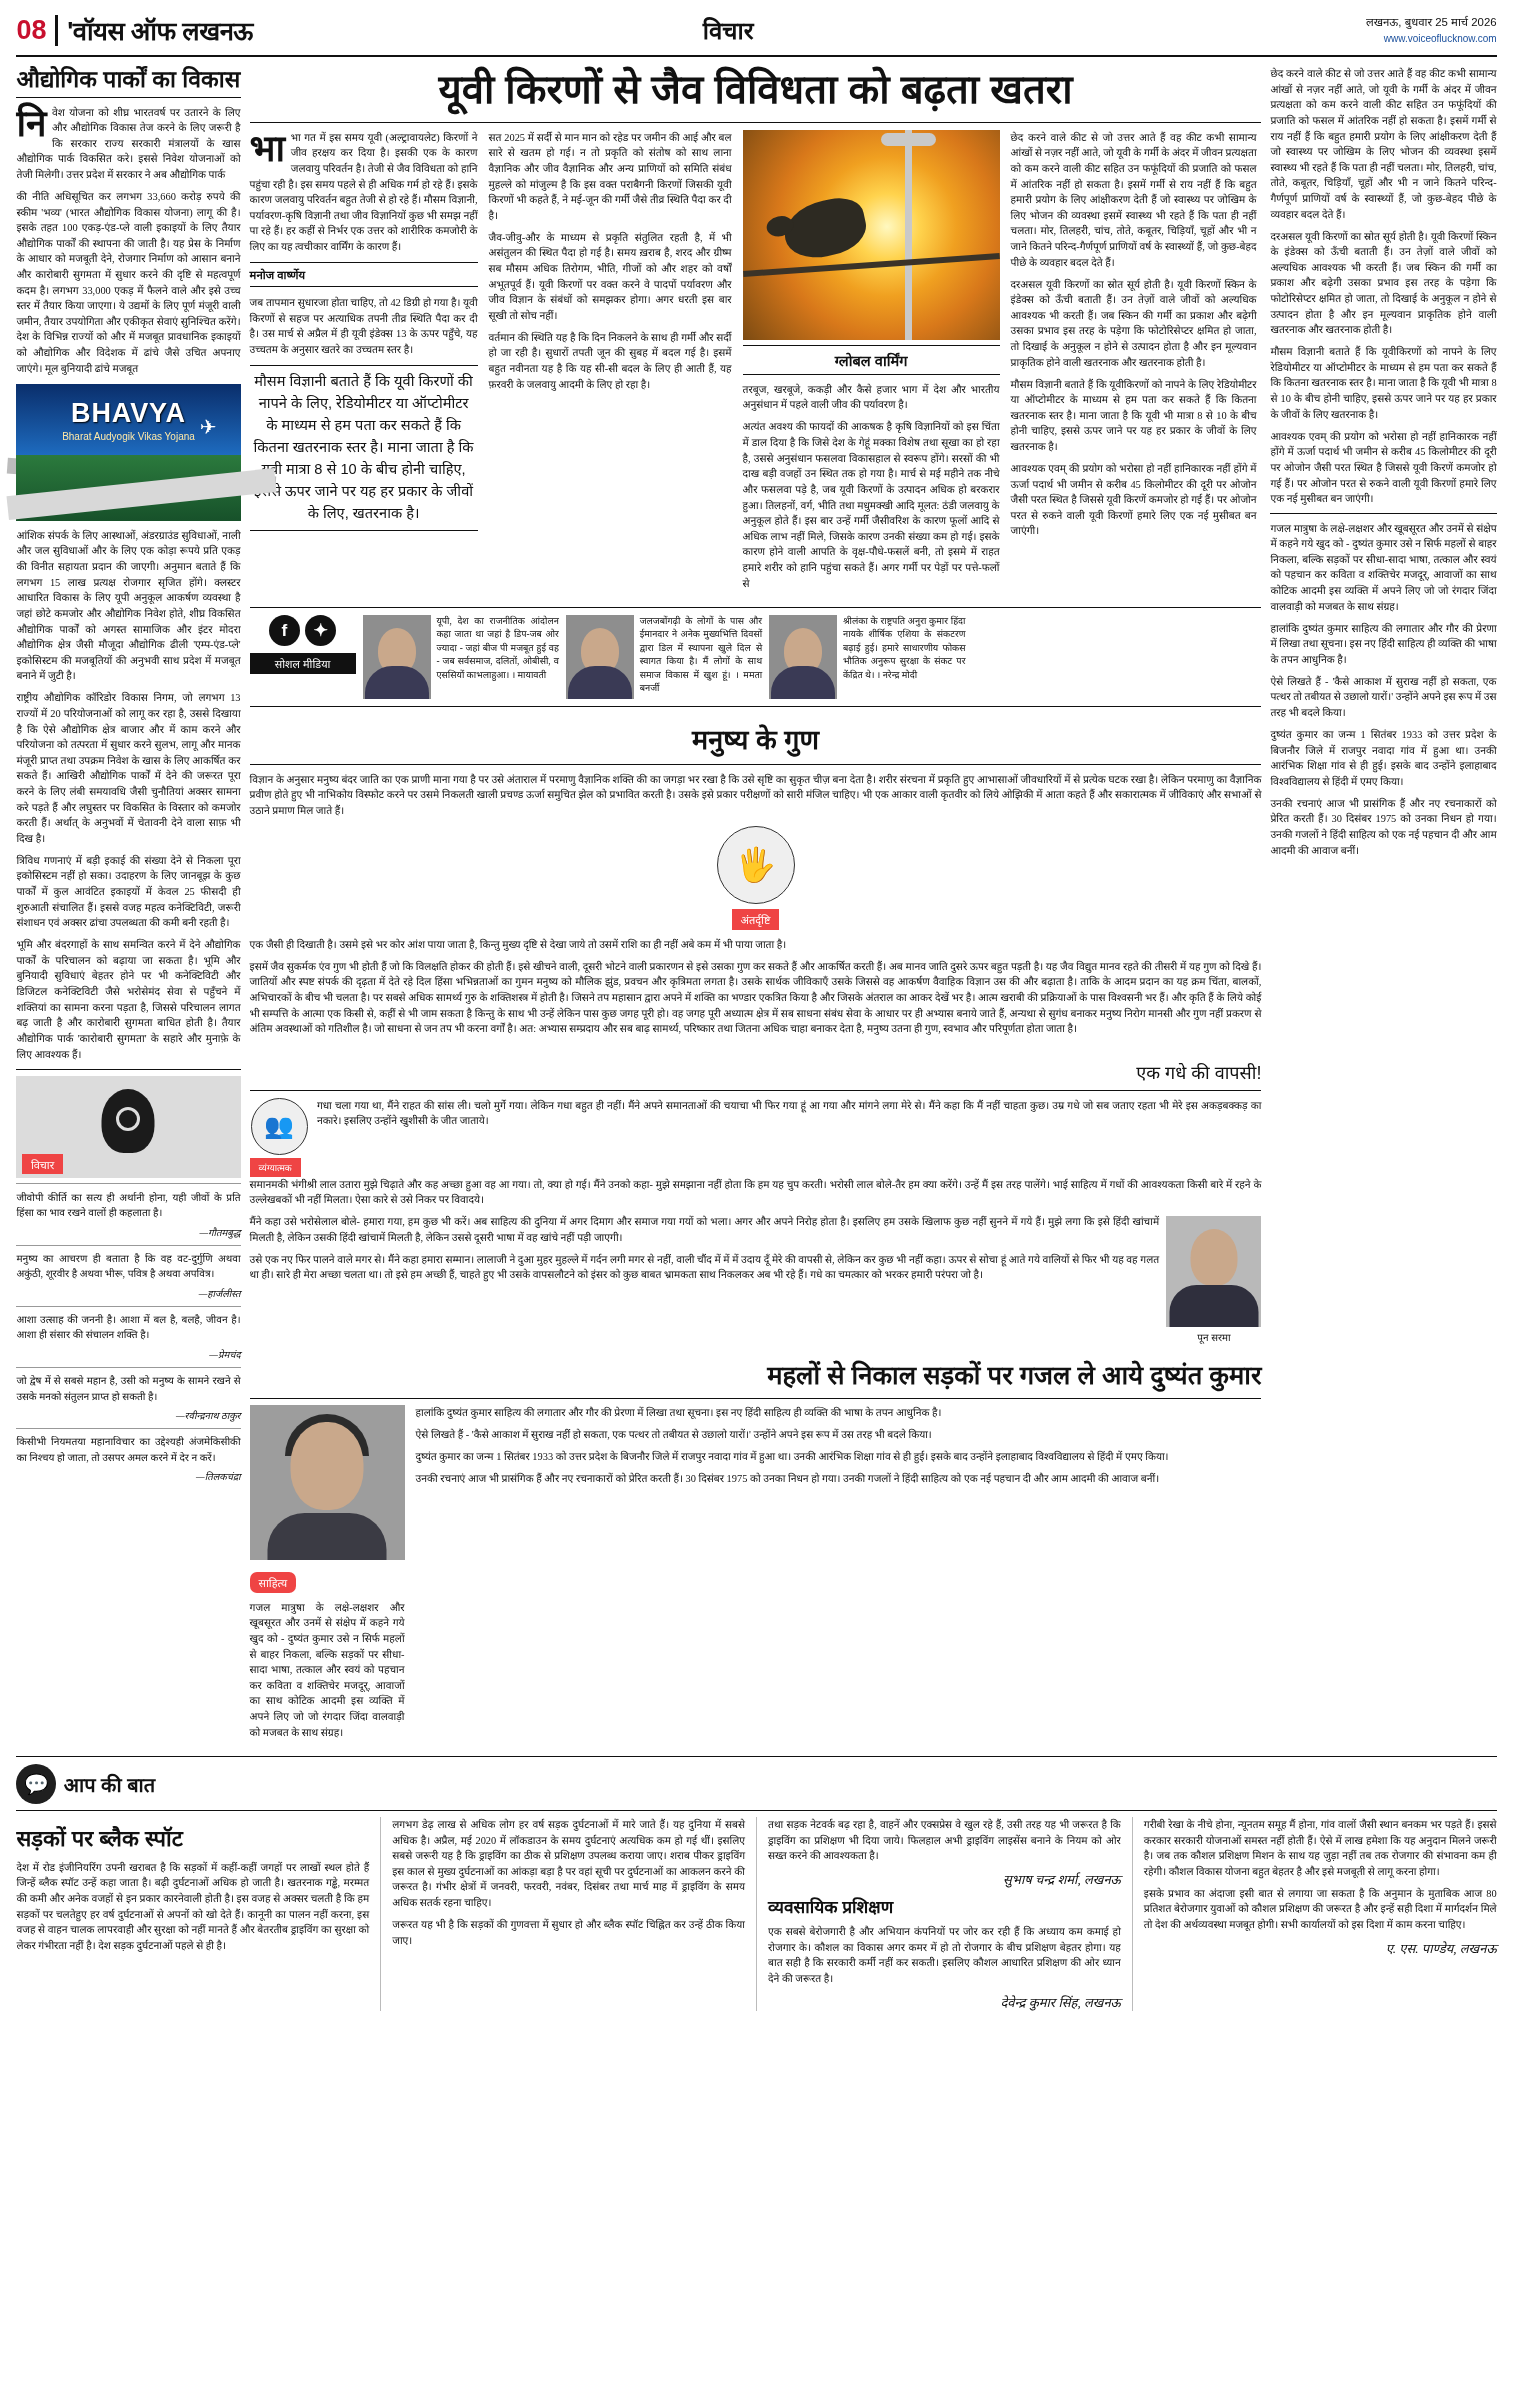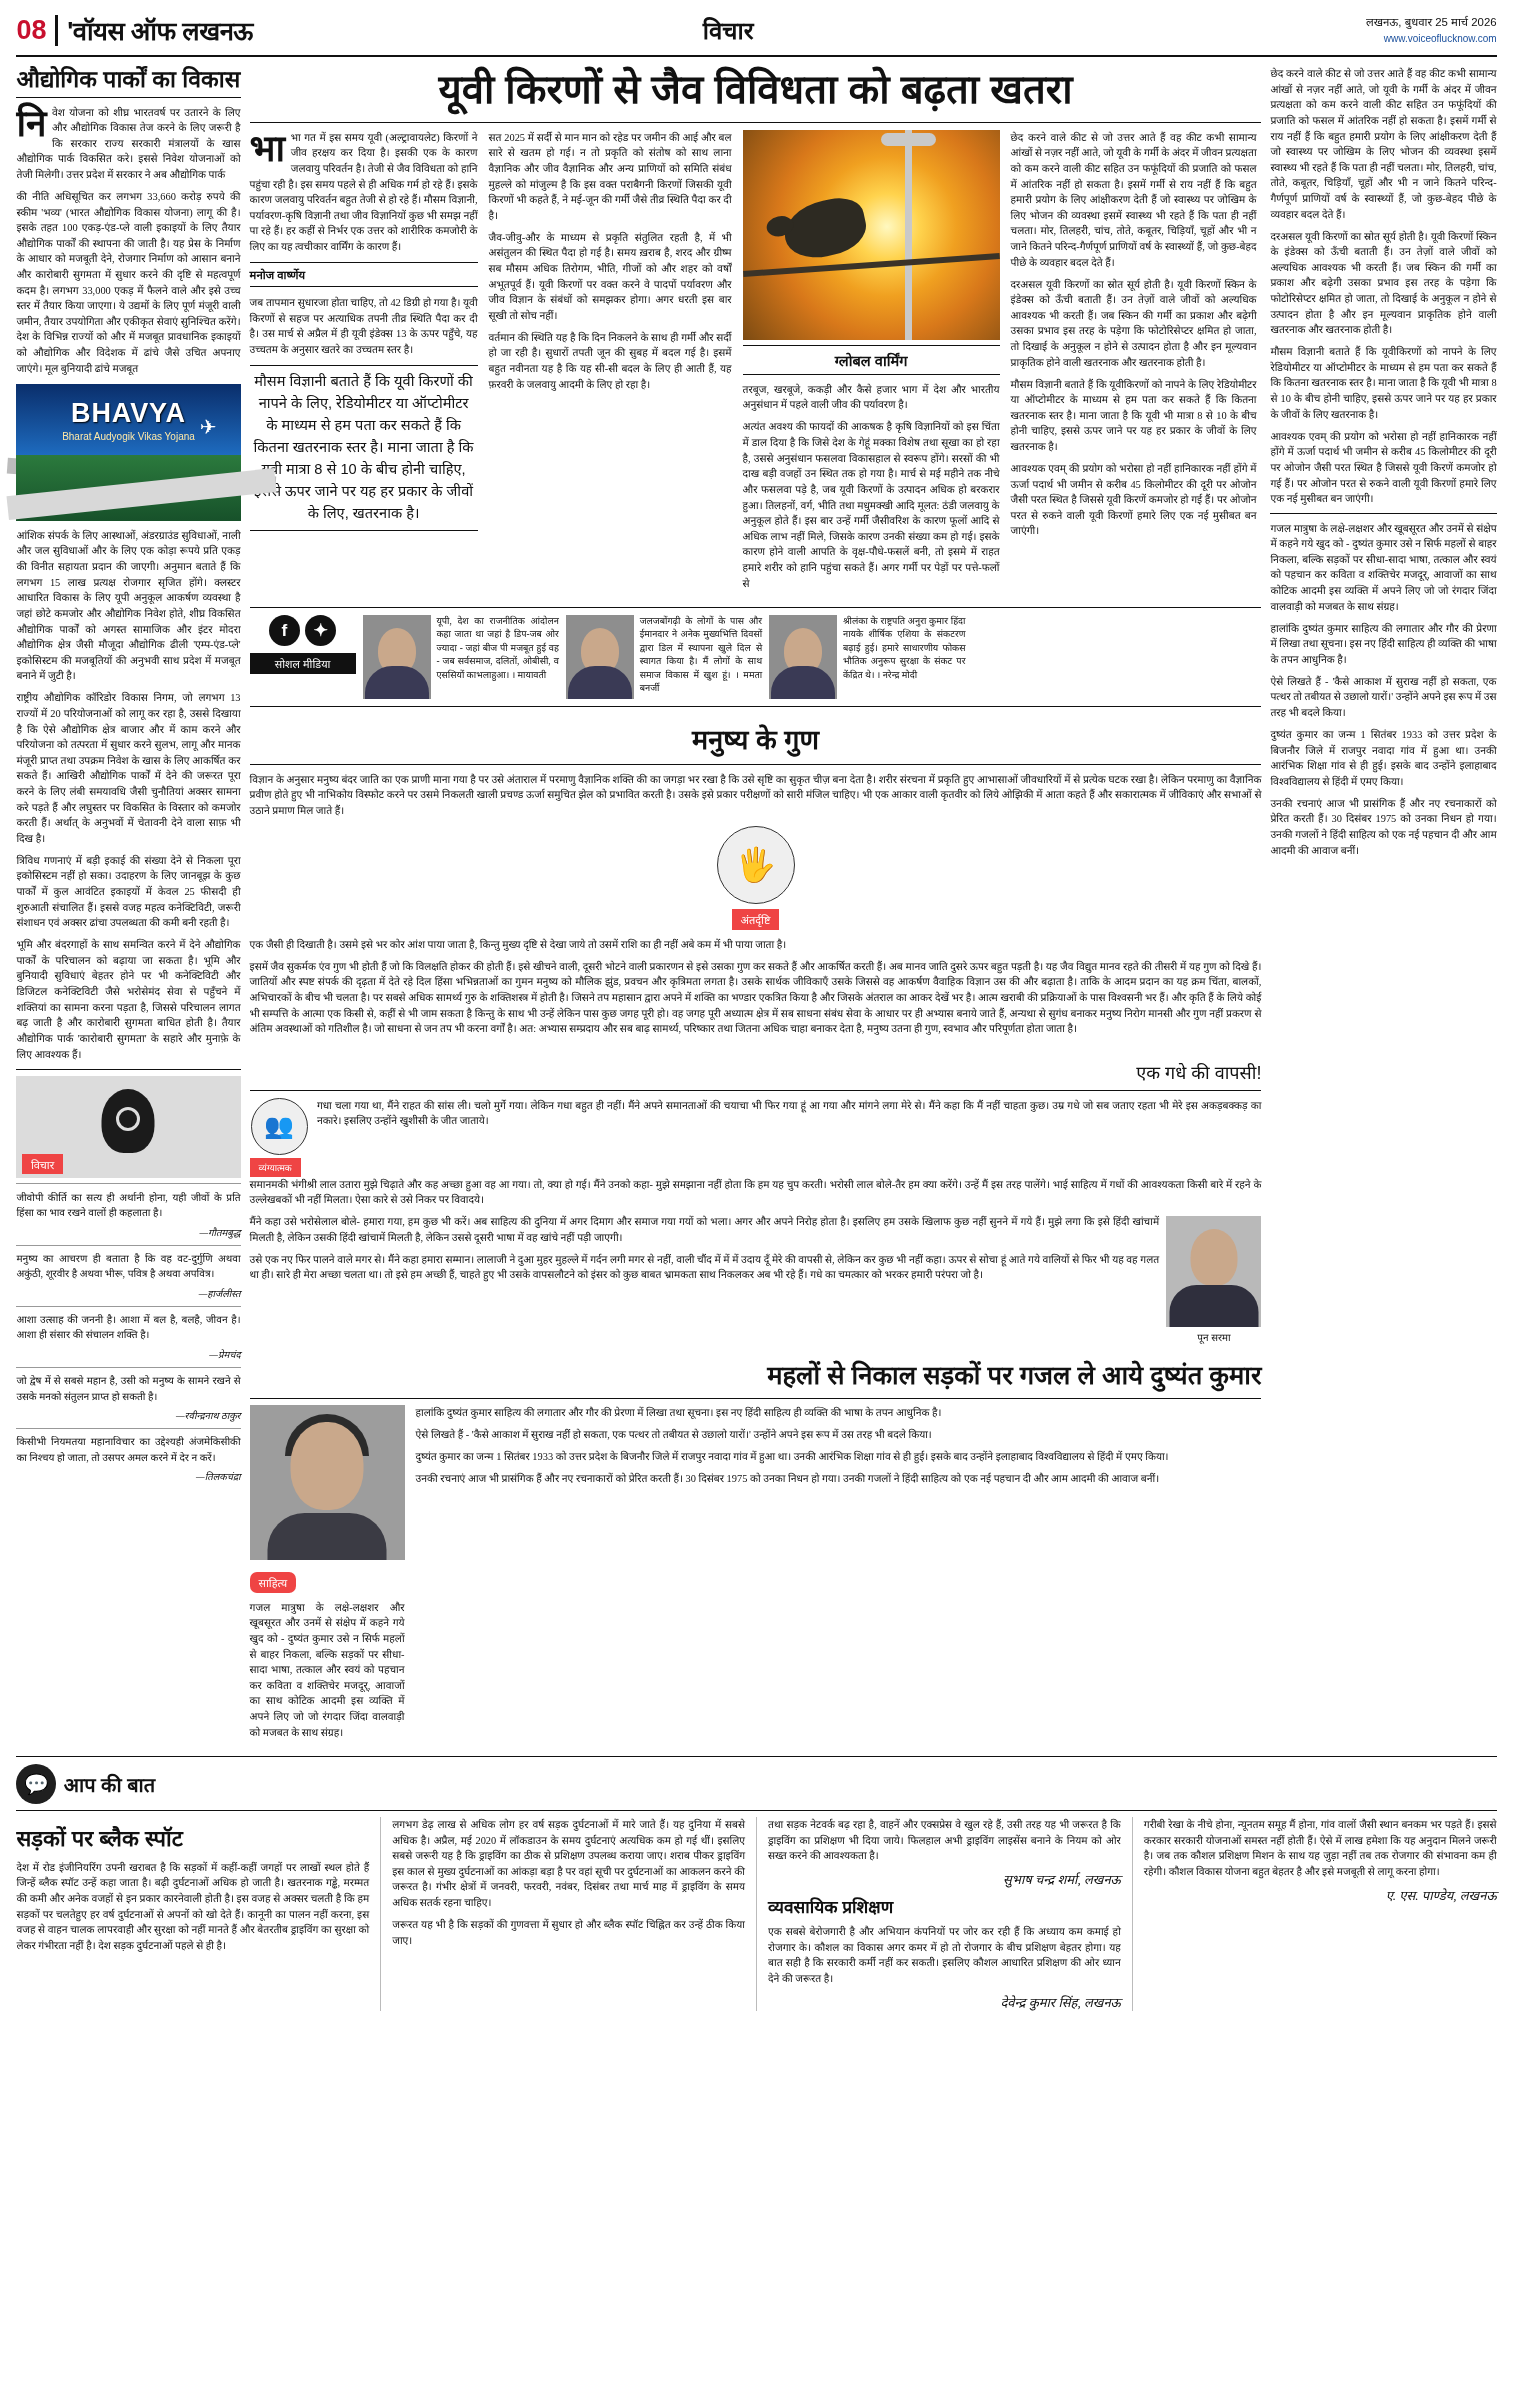--- a/index.html
+++ b/index.html
@@ -348,19 +348,20 @@
       </div>
       <div class="bcol divider-v" style="padding-left:11px;">
         <p>तथा सड़क नेटवर्क बढ़ रहा है, वाहनें और एक्सप्रेस वे खुल रहे हैं, उसी तरह यह भी जरूरत है कि ड्राइविंग का प्रशिक्षण भी दिया जाये। फिलहाल अभी ड्राइविंग लाइसेंस बनाने के नियम को ओर सख्त करने की आवश्यकता है।</p>
         <div class="sign">सुभाष चन्द्र शर्मा, लखनऊ</div>
         <div class="subhead">व्यवसायिक प्रशिक्षण</div>
         <p>एक सबसे बेरोजगारी है और अभियान कंपनियों पर जोर कर रही हैं कि अध्याय कम कमाई हो रोजगार के। कौशल का विकास अगर कमर में हो तो रोजगार के बीच प्रशिक्षण बेहतर होगा। यह बात सही है कि सरकारी कर्मी नहीं कर सकती। इसलिए कौशल आधारित प्रशिक्षण की ओर ध्यान देने की जरूरत है।</p>
         <div class="sign">देवेन्द्र कुमार सिंह, लखनऊ</div>
       </div>
       <div class="bcol divider-v" style="padding-left:11px;">
         <p>गरीबी रेखा के नीचे होना, न्यूनतम समूह मैं होना, गांव वालों जैसी स्थान बनकम भर पड़ते हैं। इससे करकार सरकारी योजनाओं समस्त नहीं होती हैं। ऐसे में लाख हमेशा कि यह अनुदान मिलने जरूरी है। जब तक कौशल प्रशिक्षण मिशन के साथ यह जुड़ा नहीं तब तक रोजगार की संभावना कम ही रहेगी। कौशल विकास योजना बहुत बेहतर है और इसे मजबूती से लागू करना होगा।</p>
+        <p>इसके प्रभाव का अंदाजा इसी बात से लगाया जा सकता है कि अनुमान के मुताबिक आज 80 प्रतिशत बेरोजगार युवाओं को कौशल प्रशिक्षण की जरूरत है और इन्हें सही दिशा में मार्गदर्शन मिले तो देश की अर्थव्यवस्था मजबूत होगी। सभी कार्यालयों को इस दिशा में काम करना चाहिए।</p>
         <div class="sign">ए. एस. पाण्डेय, लखनऊ</div>
       </div>
     </div>
   </div>
 
 </div>
 
 
 </body></html>

